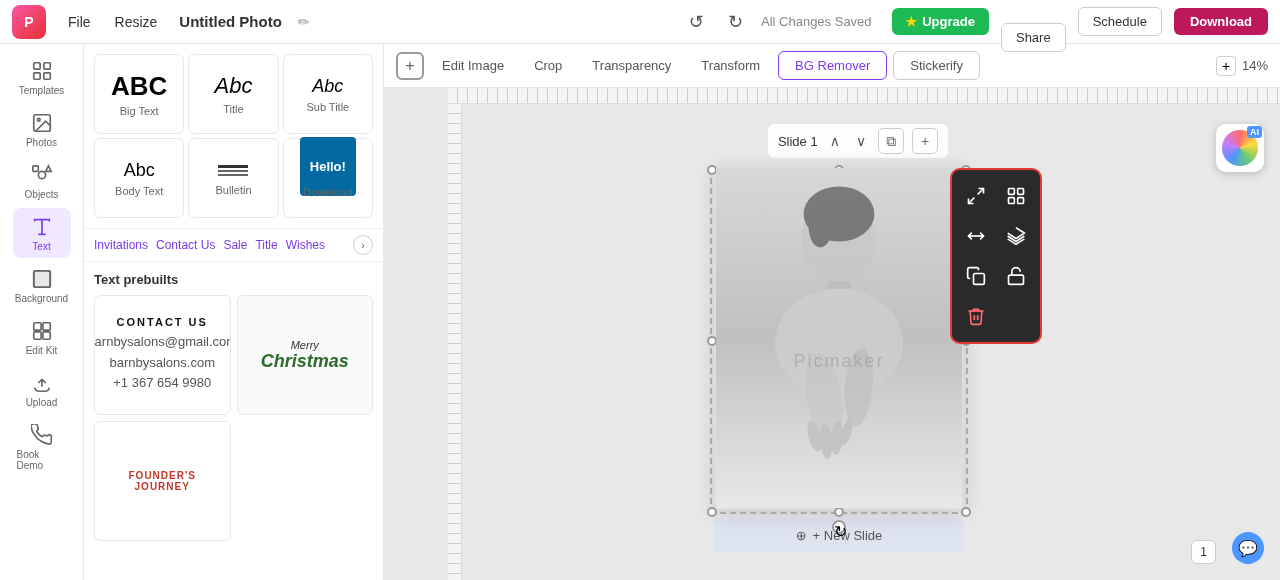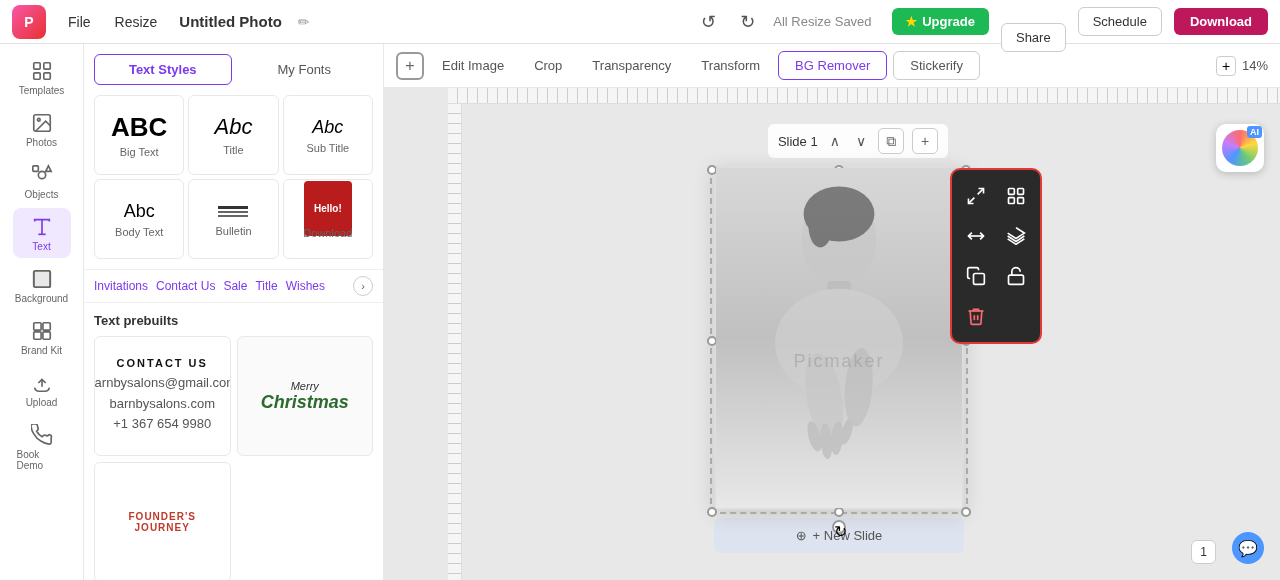--- a/index.html
+++ b/index.html
@@ -61,21 +61,21 @@
       display: flex; flex-direction: column; align-items: center; justify-content: center;
       border: 1px solid #e8e8e8; border-radius: 6px; padding: 10px 6px 8px; cursor: pointer; min-height: 80px;
     }
     .text-style-item .style-preview { line-height: 1; margin-bottom: 6px; }
     .text-style-item .style-label { font-size: 11px; color: #666; }
     .ts-big { font-size: 26px; font-weight: 900; }
     .ts-title { font-size: 22px; font-weight: 500; font-style: italic; }
     .ts-subtitle { font-size: 18px; font-weight: 400; font-style: italic; }
     .ts-body { font-size: 18px; font-weight: 400; }
     .ts-bulletin { font-size: 16px; }
-    .ts-caption { background: #b91c1c; color: #fff; padding: 22px 10px; border-radius: 4px; font-size: 10px; font-weight: 700; }
+    .ts-caption { background: #0369a1; color: #fff; padding: 22px 10px; border-radius: 4px; font-size: 13px; font-weight: 700; }
 
     .text-style-item.caption-item { padding: 6px; }
 
     
     .category-tags {
       display: flex; gap: 8px; padding: 6px 10px; align-items: center; overflow: hidden; border-top: 1px solid #f0f0f0;
       flex-shrink: 0;
     }
     .category-tag { font-size: 12px; color: #7c3aed; cursor: pointer; white-space: nowrap; padding: 3px 0; }
     .category-arrow { background: none; border: 1px solid #ccc; border-radius: 50%; width: 20px; height: 20px; display: flex; align-items: center; justify-content: center; cursor: pointer; font-size: 11px; color: #666; flex-shrink: 0; margin-left: auto; }
@@ -264,21 +264,21 @@
   <div class="topbar-menu">
     <span>File</span>
     <span>Resize</span>
   </div>
   <span class="topbar-title">Untitled Photo</span>
   <span class="topbar-edit-icon">✏</span>
   <div class="topbar-spacer"></div>
 
   <button class="topbar-undo">↺</button>
   <button class="topbar-redo">↻</button>
-  <span class="topbar-saved">All Resize Saved</span>
+  <span class="topbar-saved">All Changes Saved</span>
   <button class="btn-upgrade">
     <span>Upgrade</span>
   </button>
   <button class="btn-share">Share</button>
   <button class="btn-schedule">Schedule</button>
   <button class="btn-download">Download</button>
 </div>
 
 <div class="main">
 
@@ -329,21 +329,21 @@
       <span>Background</span>
     </div>
 
     <div class="icon-sidebar-item">
       <svg viewBox="0 0 24 24" fill="none" stroke="currentColor" stroke-width="1.8">
         <rect x="3" y="3" width="8" height="8" rx="1"></rect>
         <rect x="13" y="3" width="8" height="8" rx="1"></rect>
         <rect x="3" y="13" width="8" height="8" rx="1"></rect>
         <rect x="13" y="13" width="8" height="8" rx="1"></rect>
       </svg>
-      <span>Brand Kit</span>
+      <span>Edit Kit</span>
     </div>
 
     <div class="icon-sidebar-item">
       <svg viewBox="0 0 24 24" fill="none" stroke="currentColor" stroke-width="1.8">
         <line x1="12" y1="16" x2="12" y2="8"></line>
         <polyline points="8,12 12,8 16,12"></polyline>
         <path d="M4,17 A5,5 0 0 0 9,21 H15 A5,5 0 0 0 20,17"></path>
       </svg>
       <span>Upload</span>
     </div>
@@ -351,28 +351,20 @@
     <div class="icon-sidebar-item">
       <svg viewBox="0 0 24 24" fill="none" stroke="currentColor" stroke-width="1.8">
         <path d="M22 16.92v3a2 2 0 01-2.18 2 19.79 19.79 0 01-8.63-3.07A19.5 19.5 0 013.07 10.8 19.79 19.79 0 01.01 2.18 2 2 0 012 .01h3a2 2 0 012 1.72 12.84 12.84 0 00.7 2.81 2 2 0 01-.45 2.11L6.09 7.91a16 16 0 006 6l1.27-1.27a2 2 0 012.11-.45 12.84 12.84 0 002.81.7A2 2 0 0122 14.92z"></path>
       </svg>
       <span>Book Demo</span>
     </div>
   </div>
 
   <div class="panel" style="position:relative;">
 
-    <div class="panel-tabs">
-      <div class="panel-tab active">
-        <span>Text Styles</span>
-      </div>
-      <div class="panel-tab">
-        <span>My Fonts</span>
-      </div>
-    </div>
 
     <div class="text-styles-grid">
 
       <div class="text-style-item">
         <div class="style-preview ts-big">ABC</div>
         <div class="style-label">Big Text</div>
       </div>
 
       <div class="text-style-item">
         <div class="style-preview ts-title">Abc</div>

